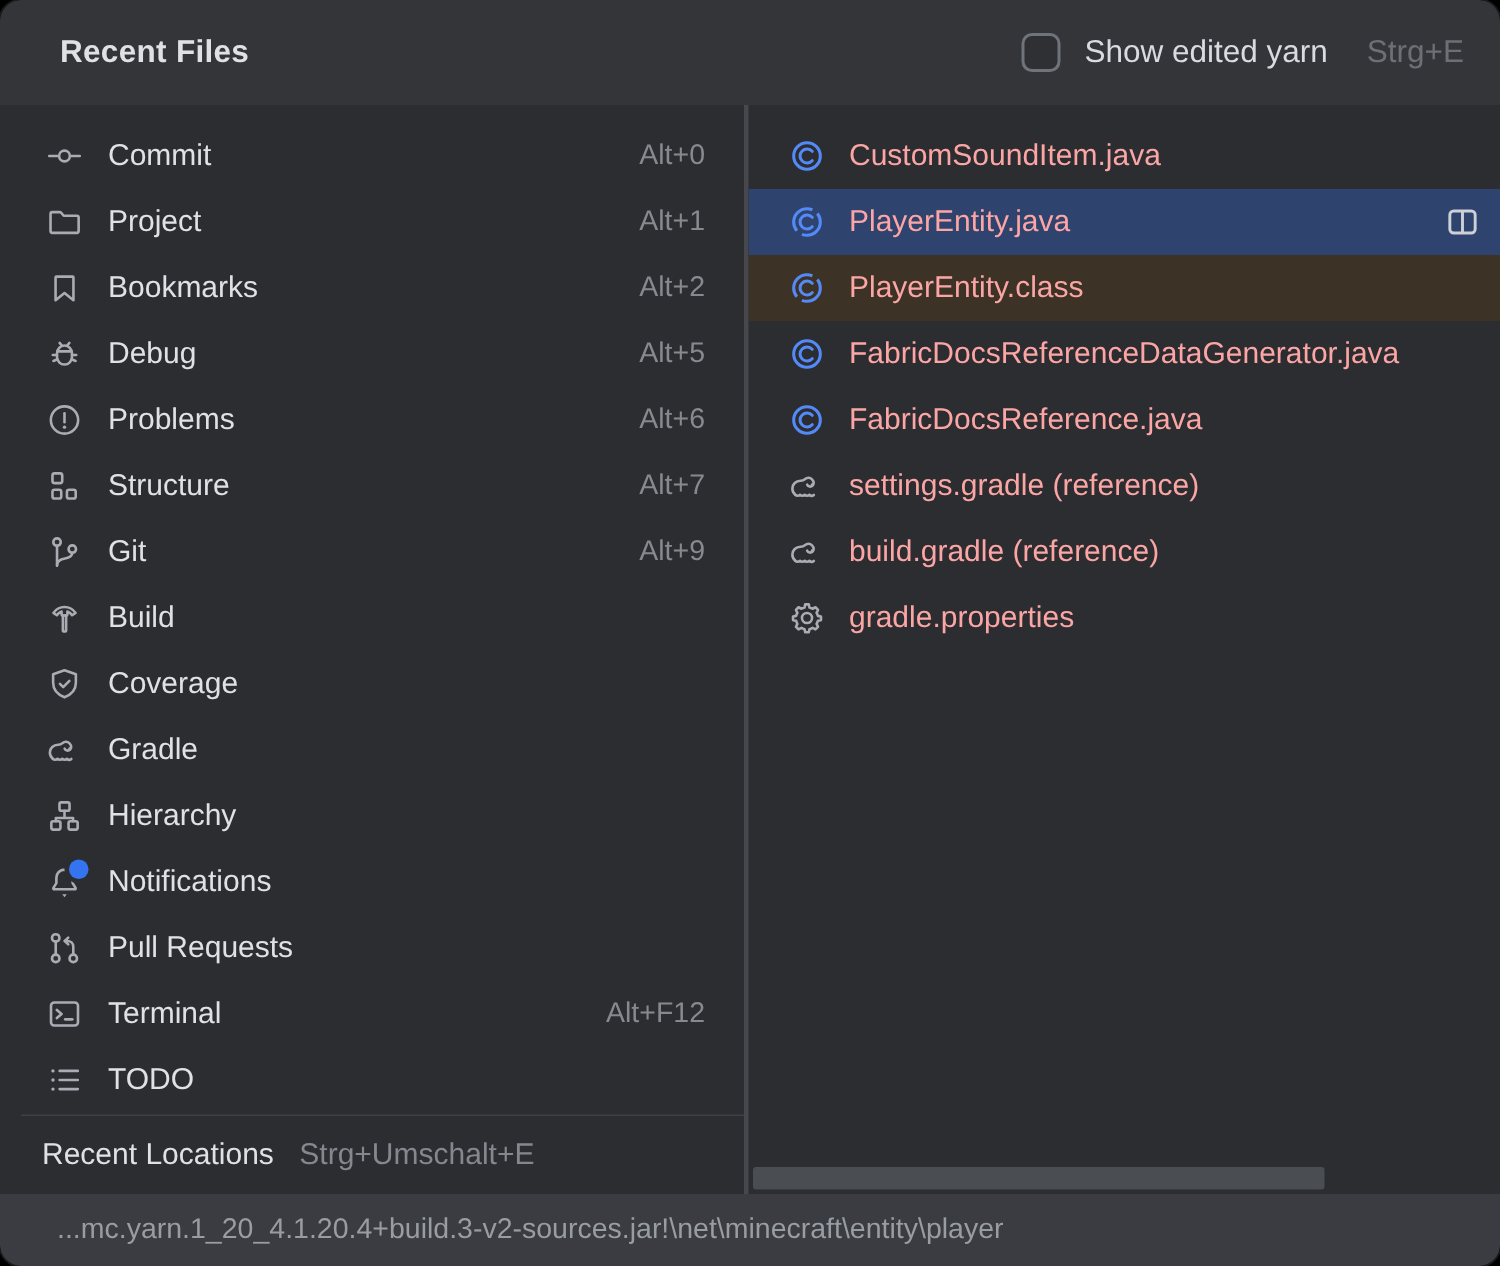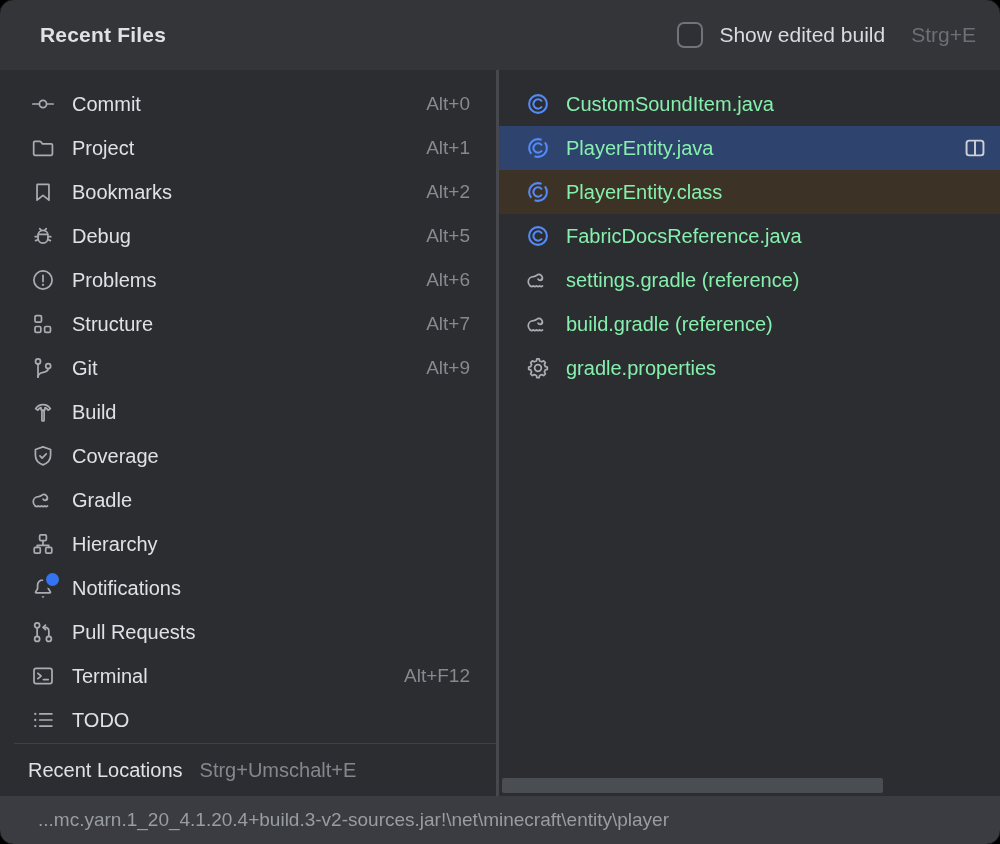--- a/index.html
+++ b/index.html
@@ -22,38 +22,38 @@
   .tw-row{height:44px;display:flex;align-items:center;padding:0 26px 0 30px;gap:16px;cursor:default;}
   .icon{width:26px;height:26px;flex:none;position:relative;display:flex;align-items:center;justify-content:center;}
   .tw-label{font-size:20px;color:#DFE1E5;flex:1;white-space:nowrap;}
   .tw-shortcut{font-size:19px;color:#87898E;}
   .rl-divider{height:1px;background:#3E4045;margin-left:14px;}
   .rl-row{height:52px;display:flex;align-items:center;padding:0 10px 0 28px;}
   .rl-label{font-size:20px;color:#DFE1E5;white-space:nowrap;}
   .rl-shortcut{font-size:20px;color:#84878D;margin-left:17px;white-space:nowrap;}
   
   .file-row{height:44px;display:flex;align-items:center;padding:0 10px 0 26px;gap:15px;white-space:nowrap;overflow:hidden;cursor:default;}
-  .file-name{font-size:20px;color:#86efac;flex:1;overflow:hidden;}
+  .file-name{font-size:20px;color:#fca5a5;flex:1;overflow:hidden;}
   .file-row.selected{background:#2E436E;}
   .file-row.library{background:#3C3226;}
   .split{width:26px;height:26px;flex:none;margin-right:2px;}
   .hscroll{position:absolute;left:3px;bottom:3px;width:381px;height:15px;background:#4A4D52;border-radius:2px;}
   
   .statusbar{height:48px;background:#3A3C41;display:flex;align-items:center;padding-left:38px;box-sizing:border-box;}
   .status-path{font-size:19px;color:#989CA3;white-space:nowrap;overflow:hidden;}
 </style>
 </head>
 <body>
 
 <div class="popup">
 
   <div class="header">
     <span class="title">Recent Files</span>
     <span class="checkbox"></span>
-    <span class="cb-label">Show edited build</span>
+    <span class="cb-label">Show edited yarn</span>
     <span class="cb-shortcut">Strg+E</span>
   </div>
 
   <div class="main">
     <div class="left">
       <div class="tw-list">
           <div class="tw-row">
     <span class="icon">
               <svg width="26" height="26" viewBox="0 0 24 24">
                 <g fill="none" stroke="#A9ACB2" stroke-width="1.6" stroke-linecap="round" stroke-linejoin="round">
@@ -292,20 +292,29 @@
             </span>
     <span class="file-name">PlayerEntity.class</span>
     </div>
           <div class="file-row">
     <span class="icon">
               <svg width="26" height="26" viewBox="0 0 24 24">
                 <circle cx="12" cy="12" r="8.2" fill="none" stroke="#548AF7" stroke-width="1.9"></circle>
                 <path d="M15.2 9.1a4.3 4.3 0 1 0 0 5.8" fill="none" stroke="#548AF7" stroke-width="1.9" stroke-linecap="round"></path>
               </svg>
             </span>
+    <span class="file-name">FabricDocsReferenceDataGenerator.java</span>
+    </div>
+          <div class="file-row">
+    <span class="icon">
+              <svg width="26" height="26" viewBox="0 0 24 24">
+                <circle cx="12" cy="12" r="8.2" fill="none" stroke="#548AF7" stroke-width="1.9"></circle>
+                <path d="M15.2 9.1a4.3 4.3 0 1 0 0 5.8" fill="none" stroke="#548AF7" stroke-width="1.9" stroke-linecap="round"></path>
+              </svg>
+            </span>
     <span class="file-name">FabricDocsReference.java</span>
     </div>
           <div class="file-row">
     <span class="icon">
               <svg width="26" height="26" viewBox="0 0 24 24">
                 <g fill="none" stroke="#A9ACB2" stroke-width="1.6" stroke-linecap="round" stroke-linejoin="round">
                   <path d="M4.8 17.4c-1.1-.9-1.8-2.3-1.8-3.8 0-2.7 2.2-4.8 5-4.8 1 0 2-.3 2.7-1 1.3-1.1 3.2-1.1 4.4.1.6.6 1 1.4 1 2.3 0 1.2-1 2.2-2.2 2.2-.8 0-1.5-.5-1.8-1.2"></path>
                   <path d="M4.8 17.4c.8.8 2.1.8 2.9 0 .8.8 2.1.8 2.9 0 .8.8 2.1.8 2.9 0 .7.7 1.9.8 2.7.1"></path>
                 </g>
                 <circle cx="15.2" cy="11.2" r=".9" fill="#A9ACB2"></circle>

